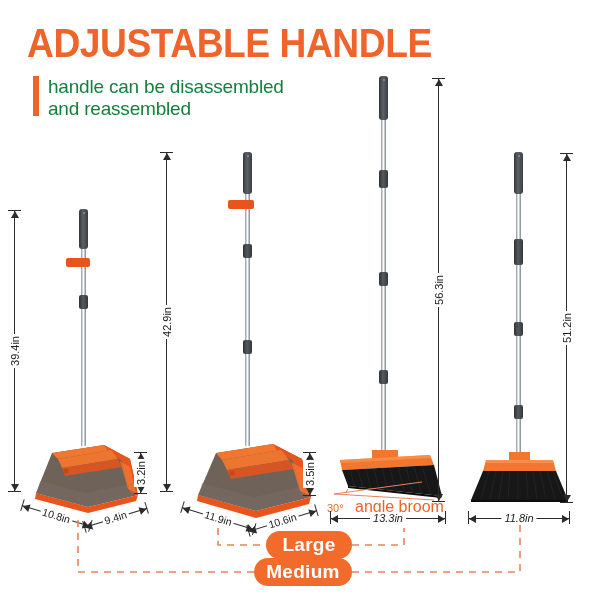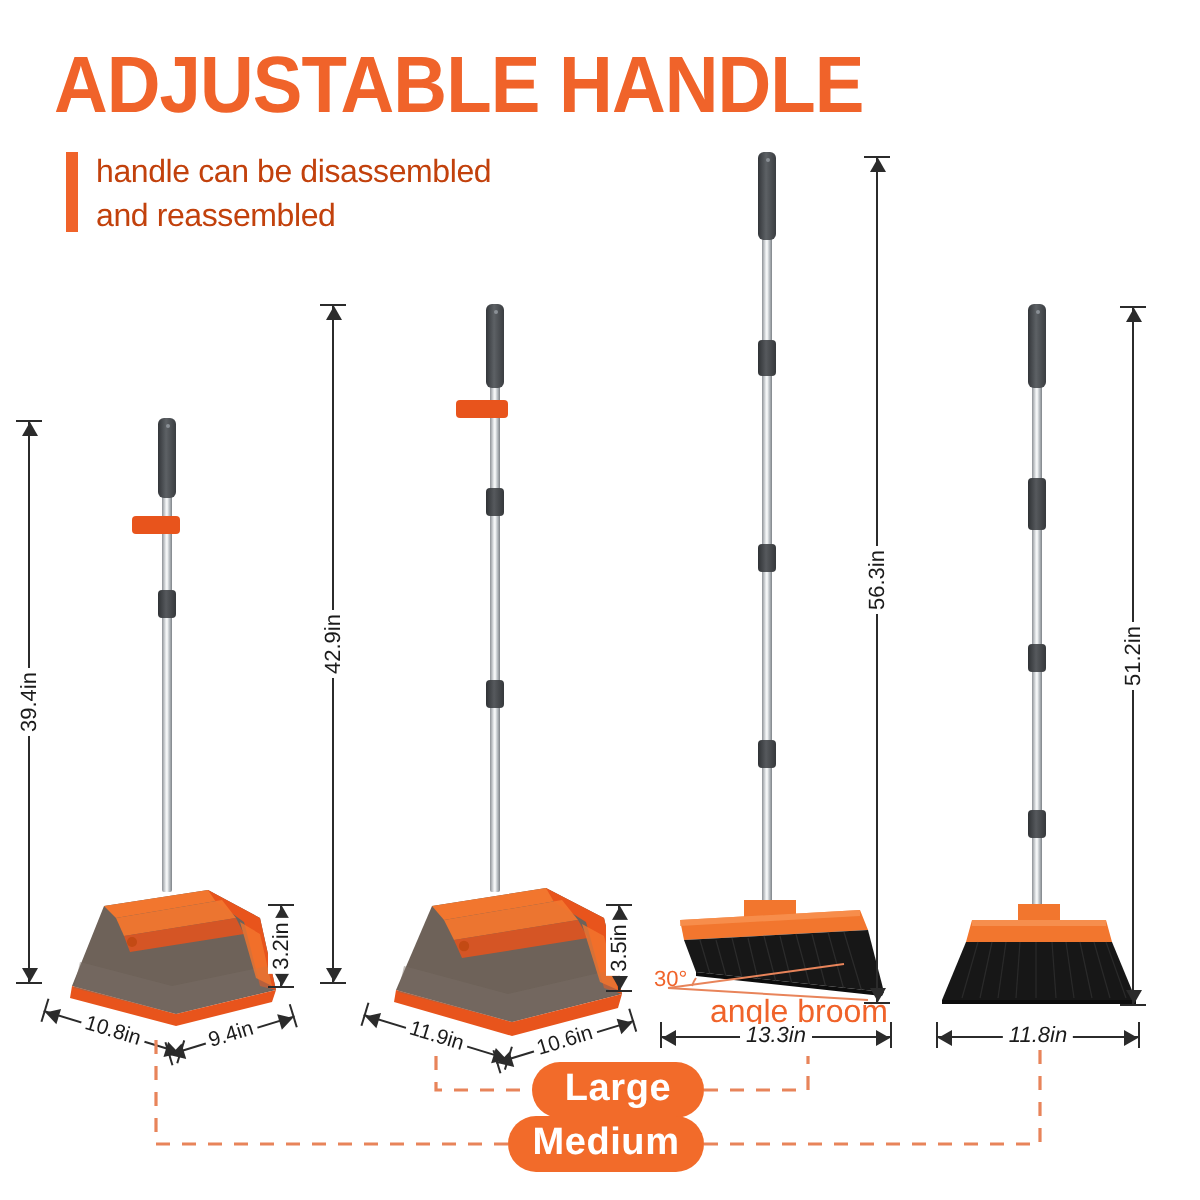--- a/index.html
+++ b/index.html
@@ -15,21 +15,21 @@
     position:absolute;left:27px;top:23px;
     font-family:"Liberation Sans Narrow","Liberation Sans",sans-serif;
     font-size:40px;line-height:40px;font-weight:bold;
     color:#F0632A;letter-spacing:-0.5px;
     transform:scaleX(0.93);transform-origin:left center;
     white-space:nowrap;
   }
   .sub-wrap{position:absolute;left:33px;top:76px;display:flex;align-items:flex-start;}
   .sub-bar{width:6px;height:40px;background:#F0632A;margin-right:9px;flex:none;}
   .sub-text{
-    font-size:16px;line-height:22px;color:#c2410c;font-weight:400;
+    font-size:19px;line-height:22px;color:#15803d;font-weight:400;
     white-space:pre-line;letter-spacing:-0.2px;
   }
 
   
   .vdim{position:absolute;width:14px;}
   .vdim .ln{position:absolute;left:6px;top:0;bottom:0;width:1px;background:#2b2b2b;}
   .vdim .cap{position:absolute;left:0;width:13px;height:1px;background:#2b2b2b;}
   .vdim .cap.t{top:0;}
   .vdim .cap.b{bottom:0;}
   .vdim .ar{position:absolute;left:2.5px;width:0;height:0;border-left:4px solid transparent;border-right:4px solid transparent;}
@@ -221,21 +221,21 @@
           <line x1="96" y1="20" x2="105" y2="50"></line>
       </g>
       <path d="M22 40 L116 50 L115 52 L22 42 Z" fill="#0d0d0d"></path>
     </svg>
 
     <svg style="position:absolute;left:330px;top:478px;" width="112" height="26">
       <path d="M4 16 L104 22" stroke="#E8845A" stroke-width="1" fill="none"></path>
       <path d="M4 16 L92 4" stroke="#E8845A" stroke-width="1" fill="none"></path>
       <path d="M16 15 A13 13 0 0 1 18 11" stroke="#E8845A" stroke-width="1" fill="none"></path>
     </svg>
-    <div class="anno" style="left:327px;top:484px;">30°</div>
+    <div class="anno" style="left:327px;top:502px;">30°</div>
     <div class="anno big" style="left:355px;top:498px;">angle broom</div>
 
     <div class="vdim" style="left:432px;top:78px;height:424px;">
       <div class="ln"></div>
         <div class="cap t"></div>
         <div class="cap b"></div>
       <div class="ar t"></div>
         <div class="ar b"></div>
       <div class="lbl">56.3in</div>
     </div>

